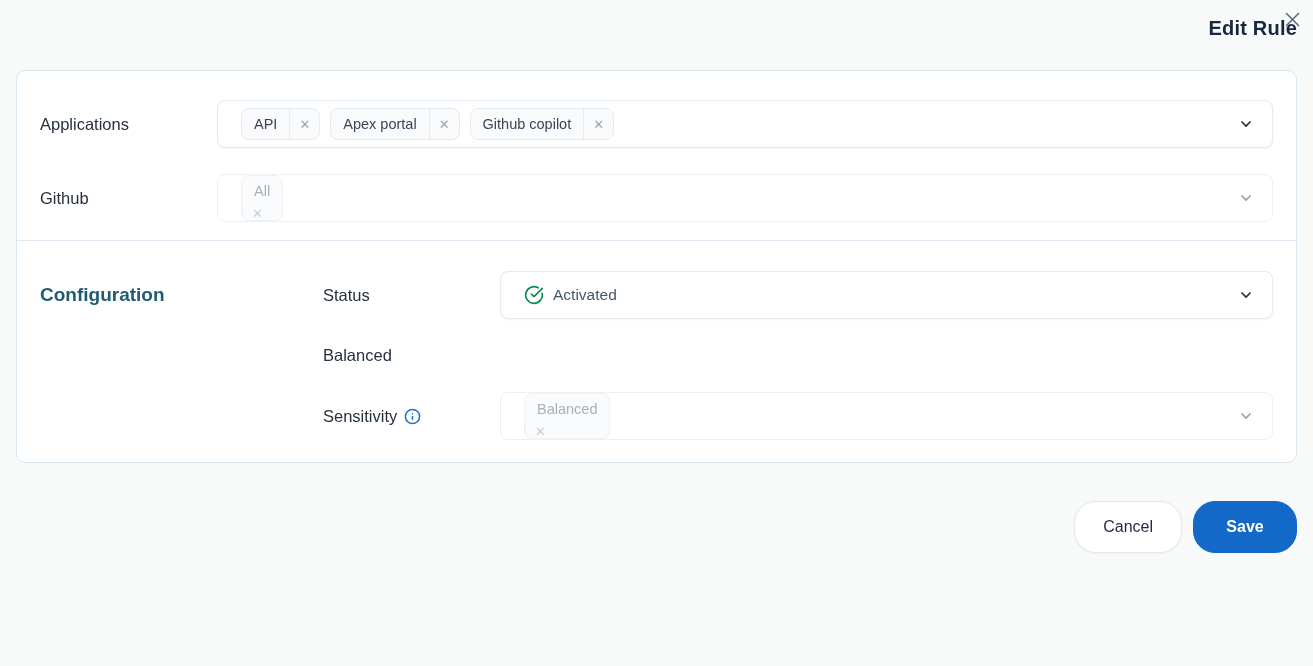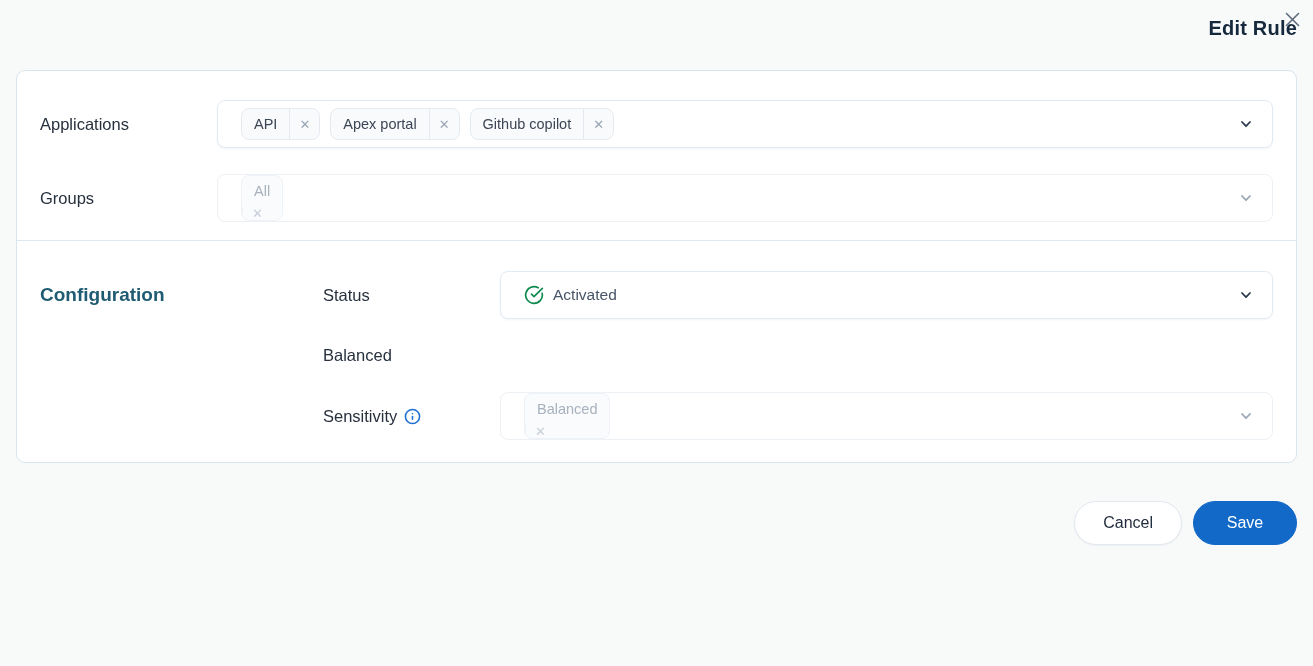--- a/index.html
+++ b/index.html
@@ -86,30 +86,30 @@
     font-size: 15px; font-weight: 600;
     padding: 7px 16px; border-radius: 15px; line-height: 1;
   }
 
   
   .footer {
     display: flex; justify-content: flex-end; gap: 11px;
     margin: 38px 16px 0 16px;
   }
   .btn {
-    height: 44px; min-width: 104px; padding: 0 28px;
+    height: 52px; min-width: 104px; padding: 0 28px;
     border-radius: 22px; font-size: 16px; font-weight: 500;
     font-family: "Liberation Sans", sans-serif;
     display: flex; align-items: center; justify-content: center; cursor: pointer;
   }
   .btn-cancel {
     background: #FFFFFF; border: 1px solid #E2E8F0; color: #1E293B;
     box-shadow: 0 1px 2px rgba(23, 49, 78, 0.05);
   }
-  .btn-save { background: #1269C7; border: 1px solid #1269C7; color: #FFFFFF; }
+  .btn-save { background: #1269C7; border: 1px solid #1269C7; color: #FFFFFF; font-weight: bold; }
 </style>
 </head>
 <body>
 
 <div class="header">
   <div class="page-title">Edit Rule</div>
   <button class="close-btn">
     <svg width="17" height="17" viewBox="0 0 17 17" fill="none" stroke="#5B6B7C" stroke-width="1.6" stroke-linecap="round">
       <line x1="2.5" y1="2.5" x2="14.5" y2="14.5"></line>
         <line x1="14.5" y1="2.5" x2="2.5" y2="14.5"></line>
@@ -138,21 +138,21 @@
               <span class="tag-x">✕</span>
             </span>
             <span class="chevron">
             <svg width="16" height="16" viewBox="0 0 16 16" fill="none" stroke="#2B3A4D" stroke-width="1.8" stroke-linecap="round" stroke-linejoin="round">
                 <polyline points="4 6, 8 10.2, 12 6"></polyline>
               </svg>
           </span>
         </div>
       </div>
       <div class="field-row">
-        <div class="field-label">Groups</div>
+        <div class="field-label">Github</div>
         <div class="field disabled">
           <span class="tag">
               <span class="tag-label">All</span>
               <span class="tag-x">✕</span>
             </span>
             <span class="chevron">
             <svg width="16" height="16" viewBox="0 0 16 16" fill="none" stroke="#9AA7B6" stroke-width="1.8" stroke-linecap="round" stroke-linejoin="round">
                 <polyline points="4 6, 8 10.2, 12 6"></polyline>
               </svg>
           </span>

